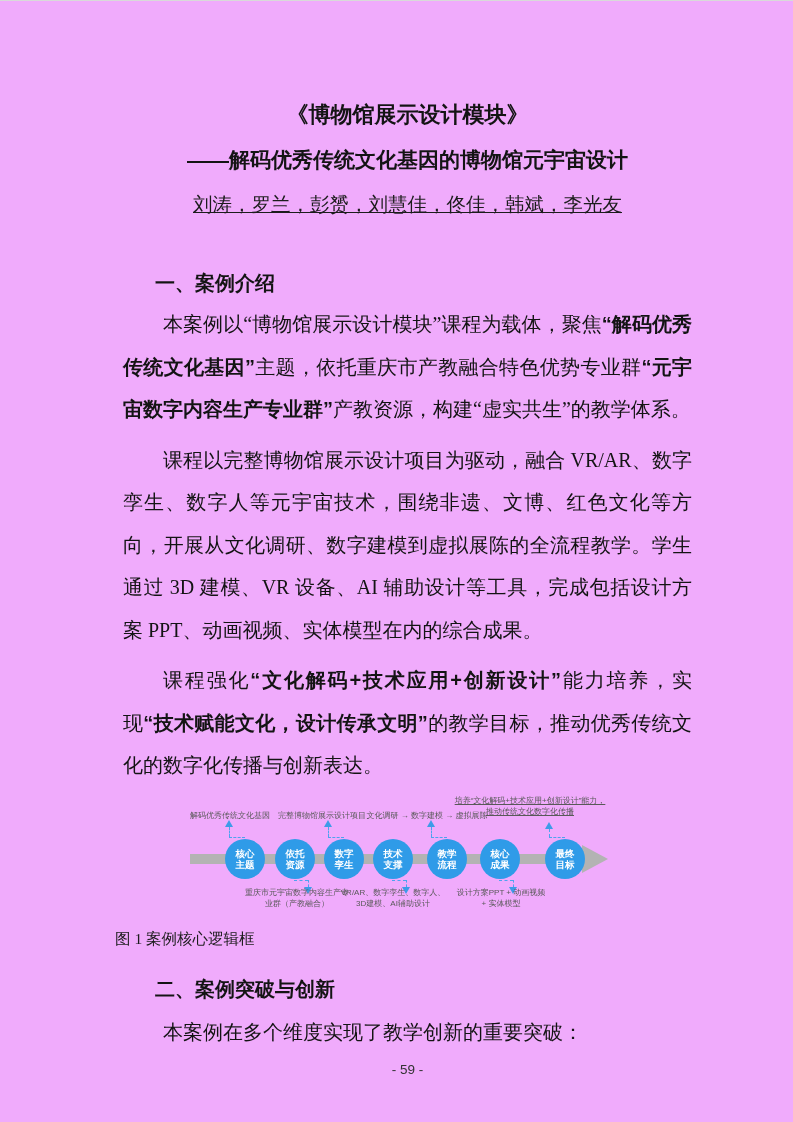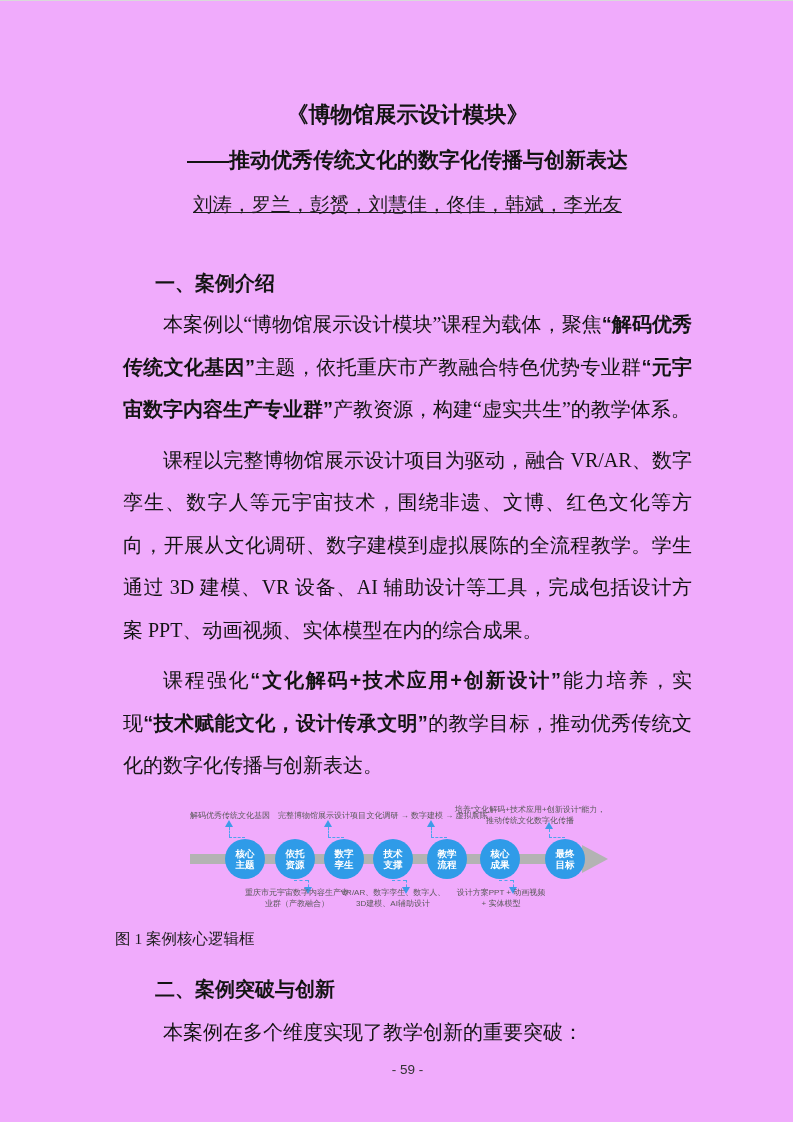--- a/index.html
+++ b/index.html
@@ -56,21 +56,21 @@
   .caption { font-size:15.5px; line-height:20px; text-align:left; margin:0; color:#1c1c1c; }
   .footer { font-size:13.5px; line-height:18px; text-align:center; margin-top:8px; color:#333;
             font-family:"Liberation Sans","DejaVu Sans",sans-serif; }
 </style>
 </head>
 <body>
 
 <div class="page">
 
   <h1 class="doc-title">《博物馆展示设计模块》</h1>
-  <h2 class="doc-subtitle">——推动优秀传统文化的数字化传播与创新表达</h2>
+  <h2 class="doc-subtitle">——解码优秀传统文化基因的博物馆元宇宙设计</h2>
   <div class="authors">刘涛，罗兰，彭赟，刘慧佳，佟佳，韩斌，李光友</div>
 
   <h3 class="sec-heading h1">一、案例介绍</h3>
 
   <p class="body first"><span>本案例以“博物馆展示设计模块”课程为载体，聚焦</span><span class="b">“解码优秀传统文化基因”</span><span>主题，依托重庆市产教融合特色优势专业群</span><span class="b">“元宇宙数字内容生产专业群”</span><span>产教资源，构建“虚实共生”的教学体系。</span></p>
 
   <p class="body">课程以完整博物馆展示设计项目为驱动，融合 VR/AR、数字孪生、数字人等元宇宙技术，围绕非遗、文博、红色文化等方向，开展从文化调研、数字建模到虚拟展陈的全流程教学。学生通过 3D 建模、VR 设备、AI 辅助设计等工具，完成包括设计方案 PPT、动画视频、实体模型在内的综合成果。</p>
 
   <p class="body"><span>课程强化</span><span class="b">“文化解码+技术应用+创新设计”</span><span>能力培养，实现</span><span class="b">“技术赋能文化，设计传承文明”</span><span>的教学目标，推动优秀传统文化的数字化传播与创新表达。</span></p>
 
@@ -107,21 +107,21 @@
     <div class="vd" style="left:316px; top:32px; height:10px;"></div>
     <div class="hd" style="left:316px; top:42px; width:16px;"></div>
     <div class="circle" style="left:312px;">教学流程</div>
 
     <div class="hd" style="left:384px; top:85px; width:14px;"></div>
     <div class="vd" style="left:398px; top:85px; height:7px;"></div>
     <div class="ad" style="left:394px; top:92px;"></div>
     <div class="note" style="left:341px; top:92px; width:90px;">设计方案PPT + 动画视频 + 实体模型</div>
     <div class="circle" style="left:365px;">核心成果</div>
 
-    <div class="note" style="left:339px; top:9px; width:152px;">培养“文化解码+技术应用+创新设计”能力，推动传统文化数字化传播</div>
+    <div class="note" style="left:339px; top:0; width:152px;text-decoration:underline;">培养“文化解码+技术应用+创新设计”能力，推动传统文化数字化传播</div>
     <div class="au" style="left:430px; top:27px;"></div>
     <div class="vd" style="left:434px; top:34px; height:8px;"></div>
     <div class="hd" style="left:434px; top:42px; width:16px;"></div>
     <div class="circle" style="left:430px;">最终目标</div>
   </div>
 
   <div class="caption">图 1 案例核心逻辑框</div>
 
   <h3 class="sec-heading h2">二、案例突破与创新</h3>
   <p class="body">本案例在多个维度实现了教学创新的重要突破：</p>

